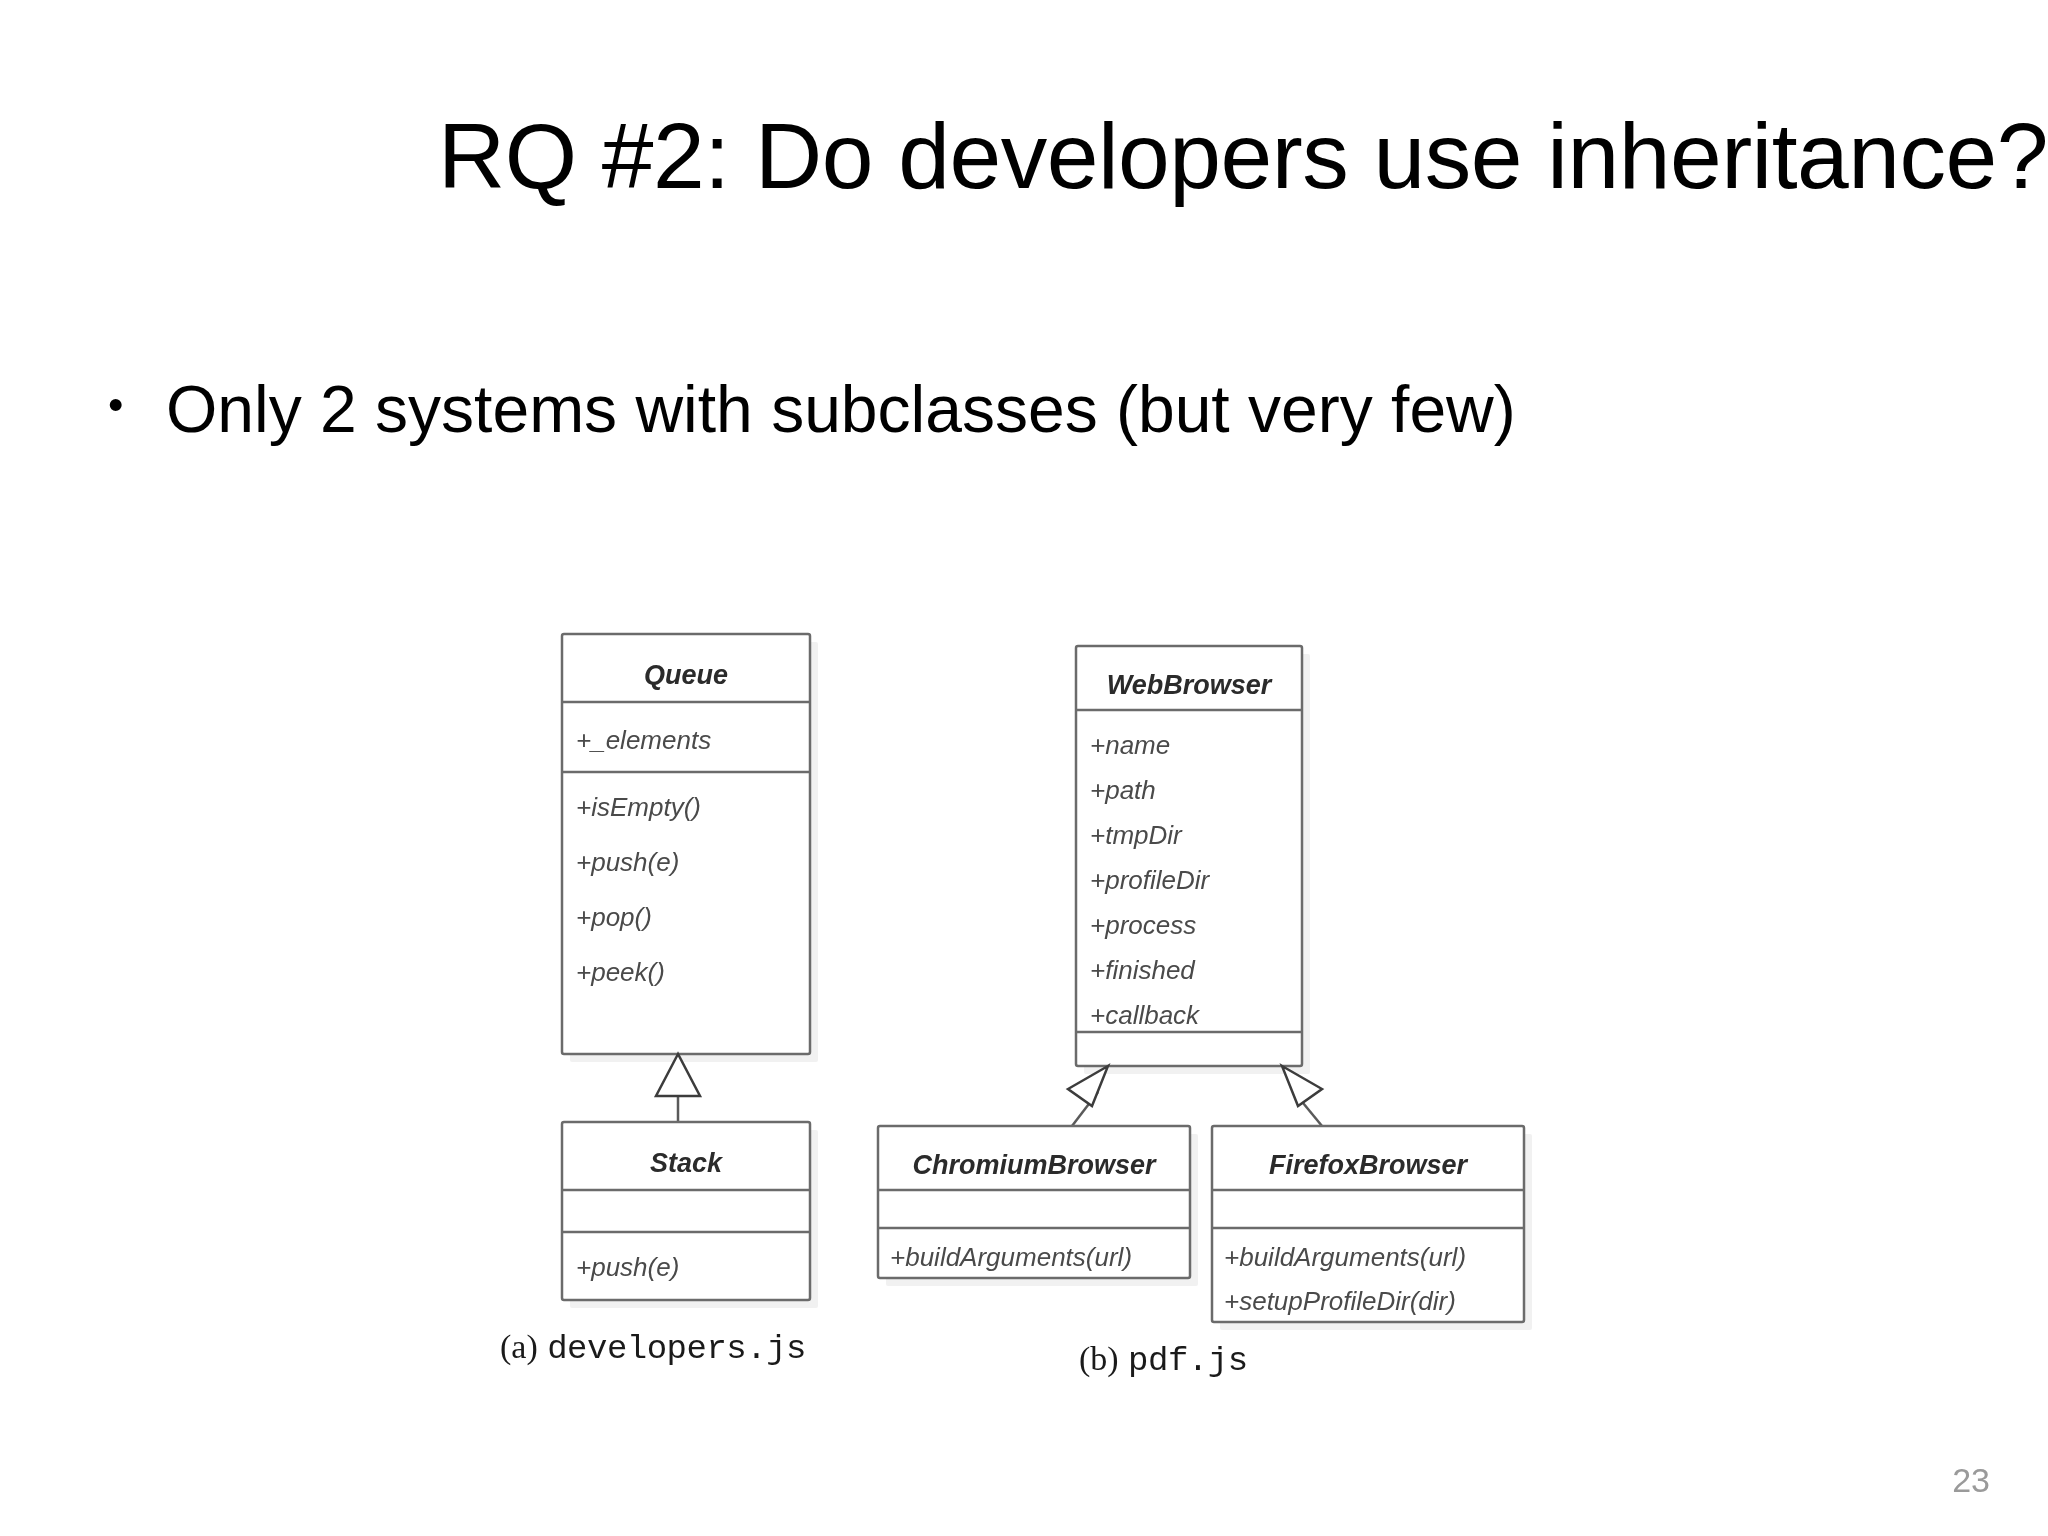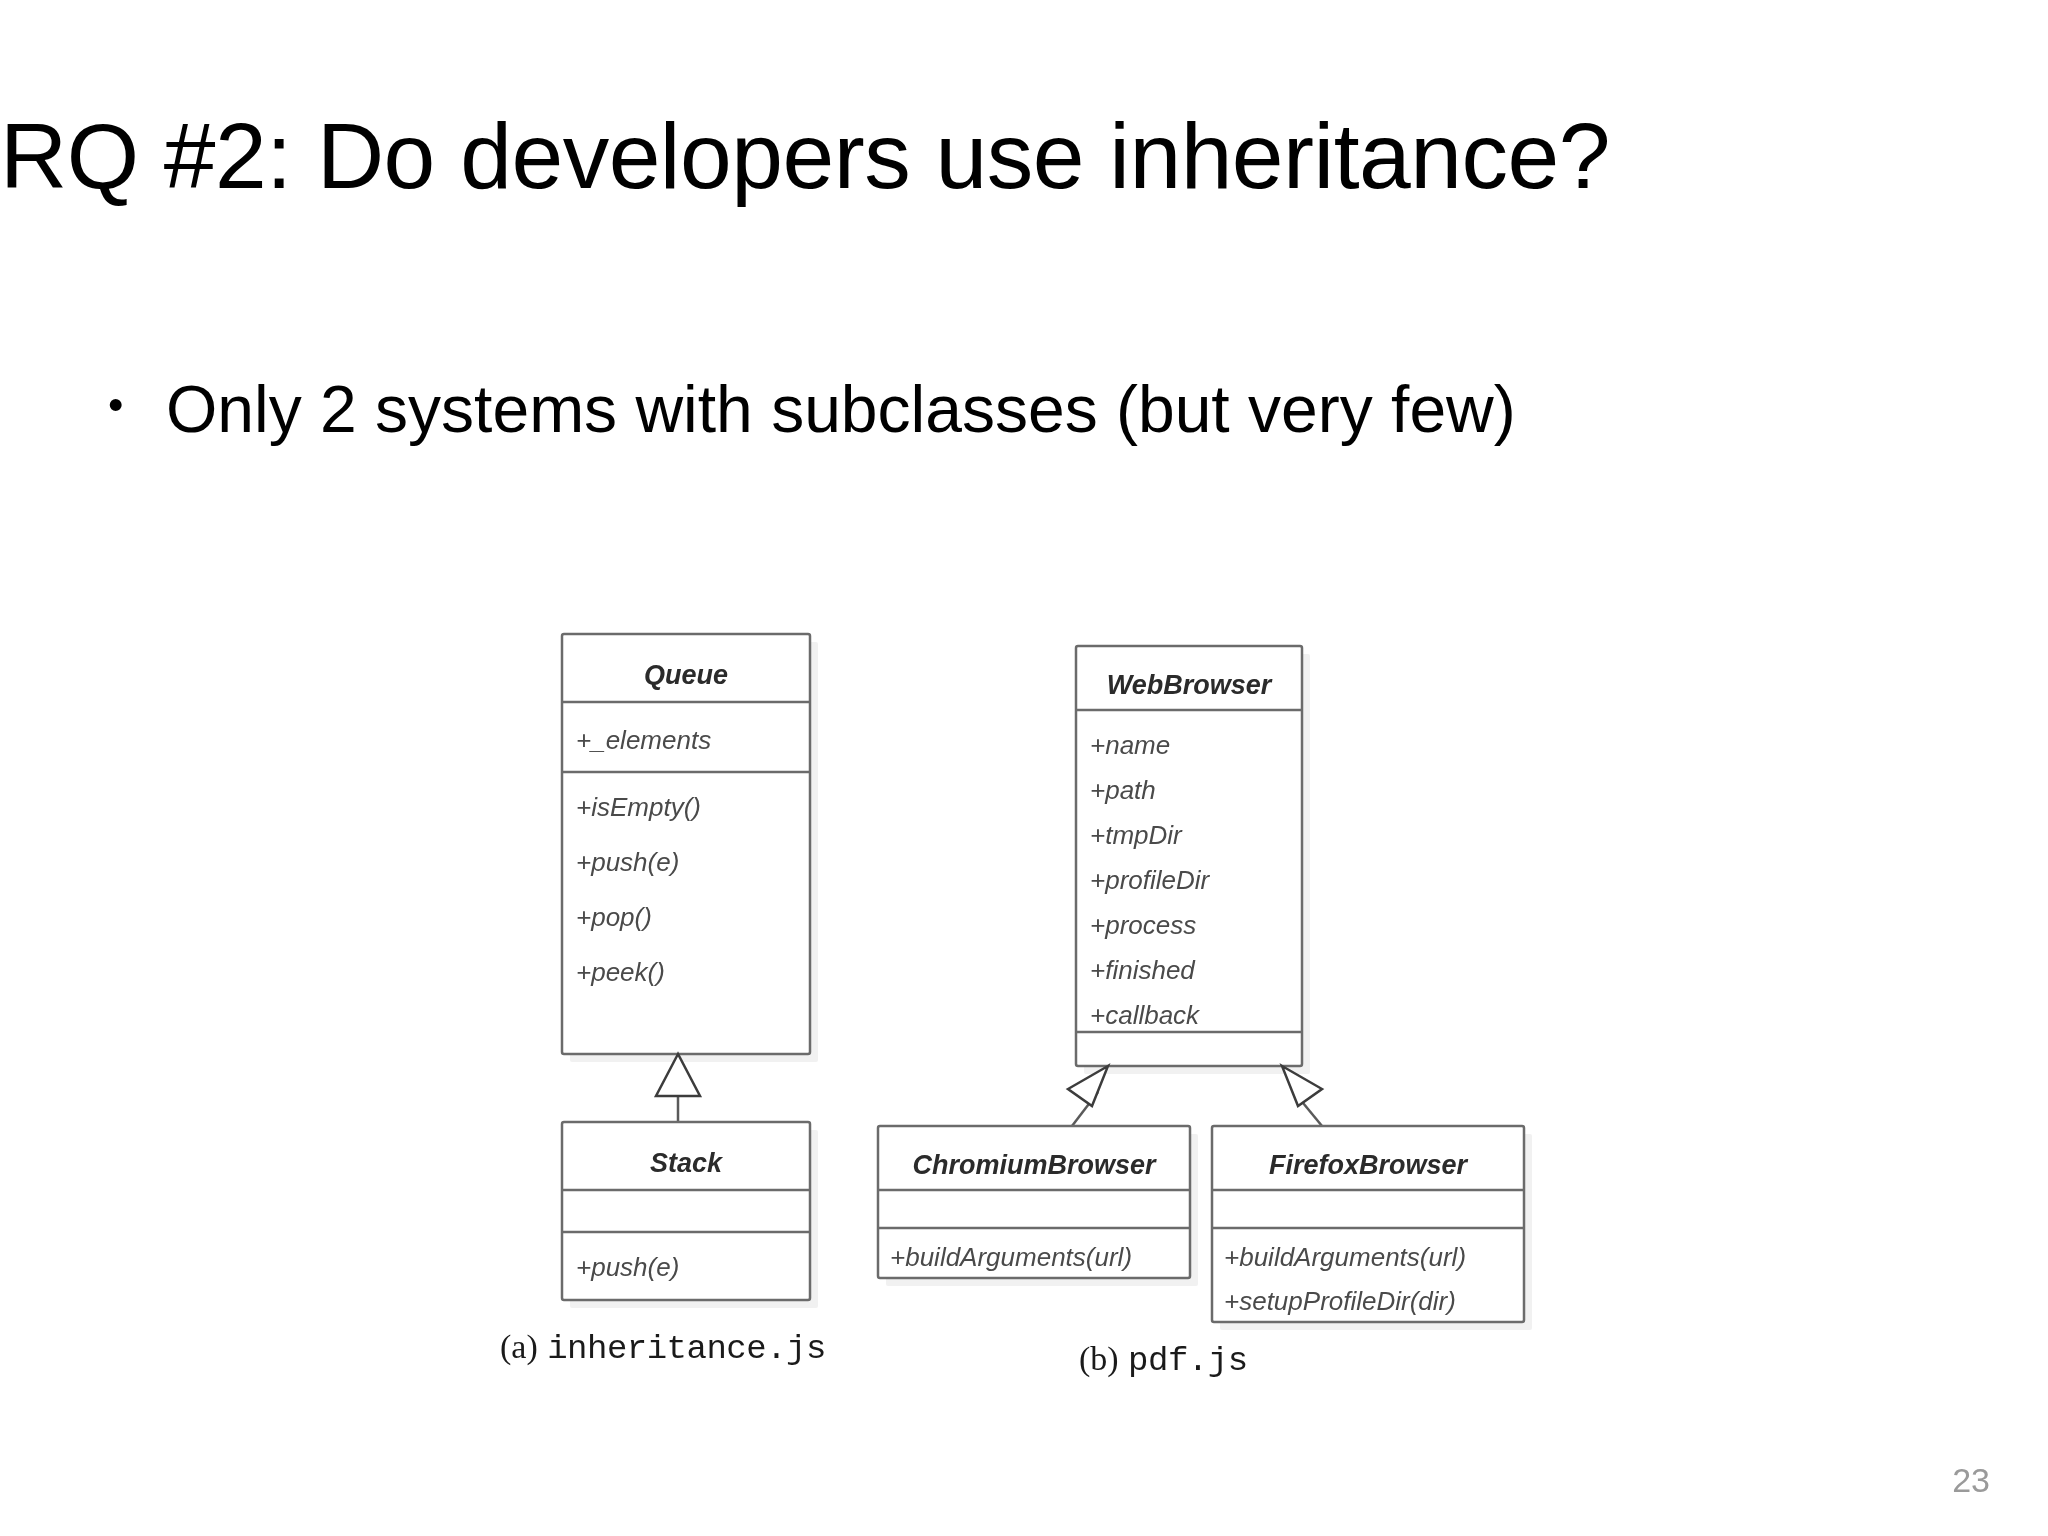--- a/index.html
+++ b/index.html
@@ -15,21 +15,21 @@
     font-family: "Liberation Sans", sans-serif;
     color: #000000;
   }
 
   
   .slide-title {
     position: absolute;
     left: 0;
     top: 108px;
     width: 2048px;
-    text-align: left;
+    text-align: right;
     font-size: 93px;
     font-weight: 400;
     letter-spacing: -0.5px;
     line-height: 1.05;
     color: #000000;
     white-space: nowrap;
   }
 
   
   .bullet-list {
@@ -226,21 +226,21 @@
         <text class="uml-title" x="868" y="590" text-anchor="middle">FirefoxBrowser</text>
         <text class="uml-member" x="724" y="682">+buildArguments(url)</text>
         <text class="uml-member" x="724" y="726">+setupProfileDir(dir)</text>
       </g>
     </g>
   </svg>
 </div>
 
 <div class="caption" id="caption-a">
   <span class="cap-label">(a)</span>
-  <span class="cap-file">inheritance.js</span>
+  <span class="cap-file">developers.js</span>
 </div>
 
 <div class="caption" id="caption-b">
   <span class="cap-label">(b)</span>
   <span class="cap-file">pdf.js</span>
 </div>
 
 <div class="page-number">23</div>
 
 </body></html>

